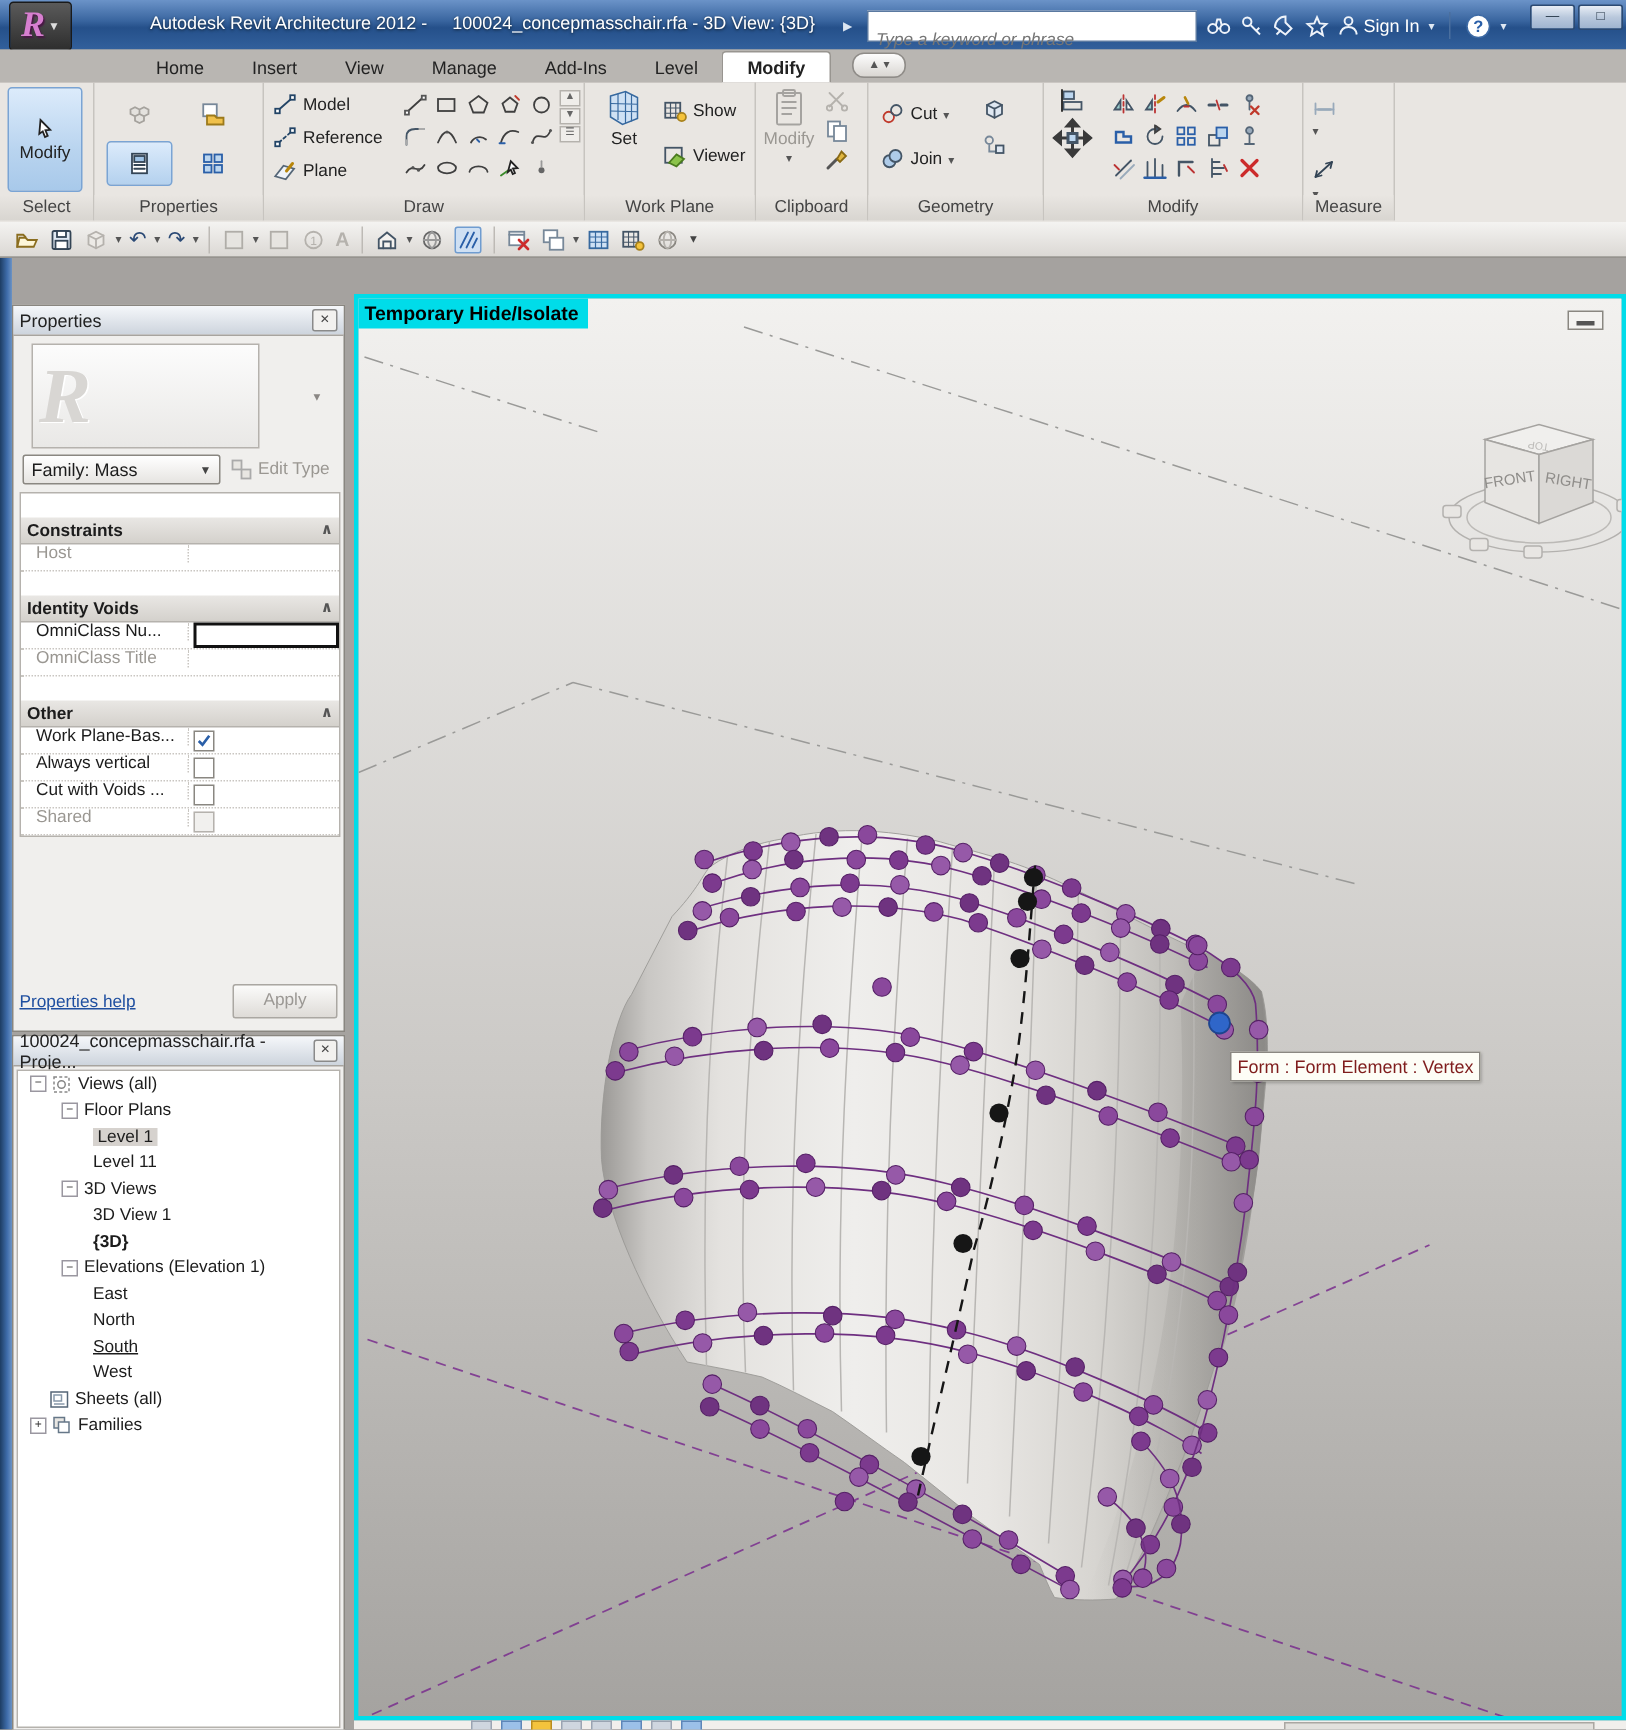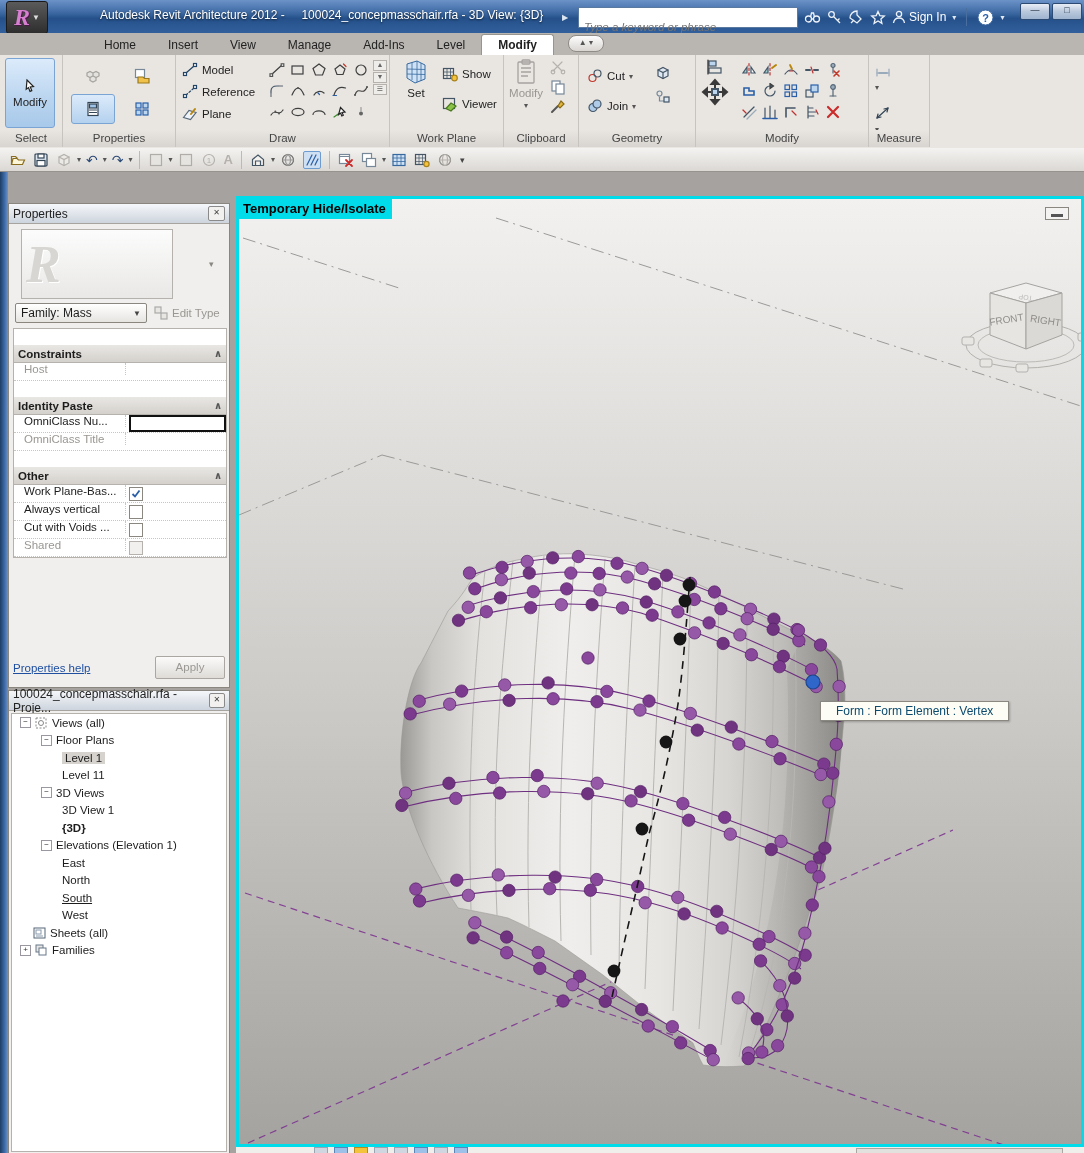--- a/index.html
+++ b/index.html
@@ -106,21 +106,21 @@
   .tbold{font-weight:bold;}
   
   #viewport{left:236px;top:196px;width:848px;height:951px;border:3px solid #00dce9;box-sizing:border-box;
     background:linear-gradient(#f1f0ee, #c7c5c2 55%, #a5a3a0);}
   #vplabel{position:absolute;left:0px;top:0px;background:#00dce9;color:#000;font-weight:bold;
     font-size:13px;padding:2px 6px 3px 4px;}
   #vpmin{position:absolute;right:12px;top:8px;width:22px;height:11px;background:#f4f3f1;border:1px solid #8a8781;
     display:flex;align-items:flex-end;justify-content:center;}
   #vpmin i{display:block;width:12px;height:3px;background:#555;margin-bottom:2px;}
   #tooltip{position:absolute;left:581px;top:502px;background:#fdfdf6;border:1px solid #8a8781;
-    box-shadow:1px 1px 2px rgba(0,0,0,.25);padding:2px 15px;font-size:12px;color:#0c4a6e;white-space:nowrap;}
+    box-shadow:1px 1px 2px rgba(0,0,0,.25);padding:2px 4px;font-size:12px;color:#7f1d1d;white-space:nowrap;}
   #vpsvg{position:absolute;left:0;top:0;}
   
   #statusstrip{left:236px;top:1147px;width:848px;height:6px;background:#f1efec;display:flex;gap:6px;padding-left:78px;}
   #statusstrip i{display:block;width:12px;height:6px;background:#cfd6df;border:1px solid #9aa4b2;border-bottom:none;}
   #statusstrip i.y{background:#f4c33c;border-color:#b78c1e;}
   #statusstrip i.b{background:#9cc0e8;border-color:#5c86b8;}
   #hscroll{position:absolute;left:856px;top:1148px;width:205px;height:5px;background:#e3e1dd;border:1px solid #aaa7a2;}
 </style>
 </head>
 <body>
@@ -766,21 +766,21 @@
   <div id="pgrid">
       <div class="sechead">
         <span>Constraints</span>
         <span class="chev">∧</span>
       </div>
       <div class="prow dis">
         <div class="pl">Host</div>
         <div class="pv"></div>
       </div>
       <div class="sechead">
-        <span>Identity Paste</span>
+        <span>Identity Voids</span>
         <span class="chev">∧</span>
       </div>
       <div class="prow">
         <div class="pl">OmniClass Nu...</div>
         <div class="pv">
           <div class="focusinput"></div>
         </div>
       </div>
       <div class="prow dis">
         <div class="pl">OmniClass Title</div>

